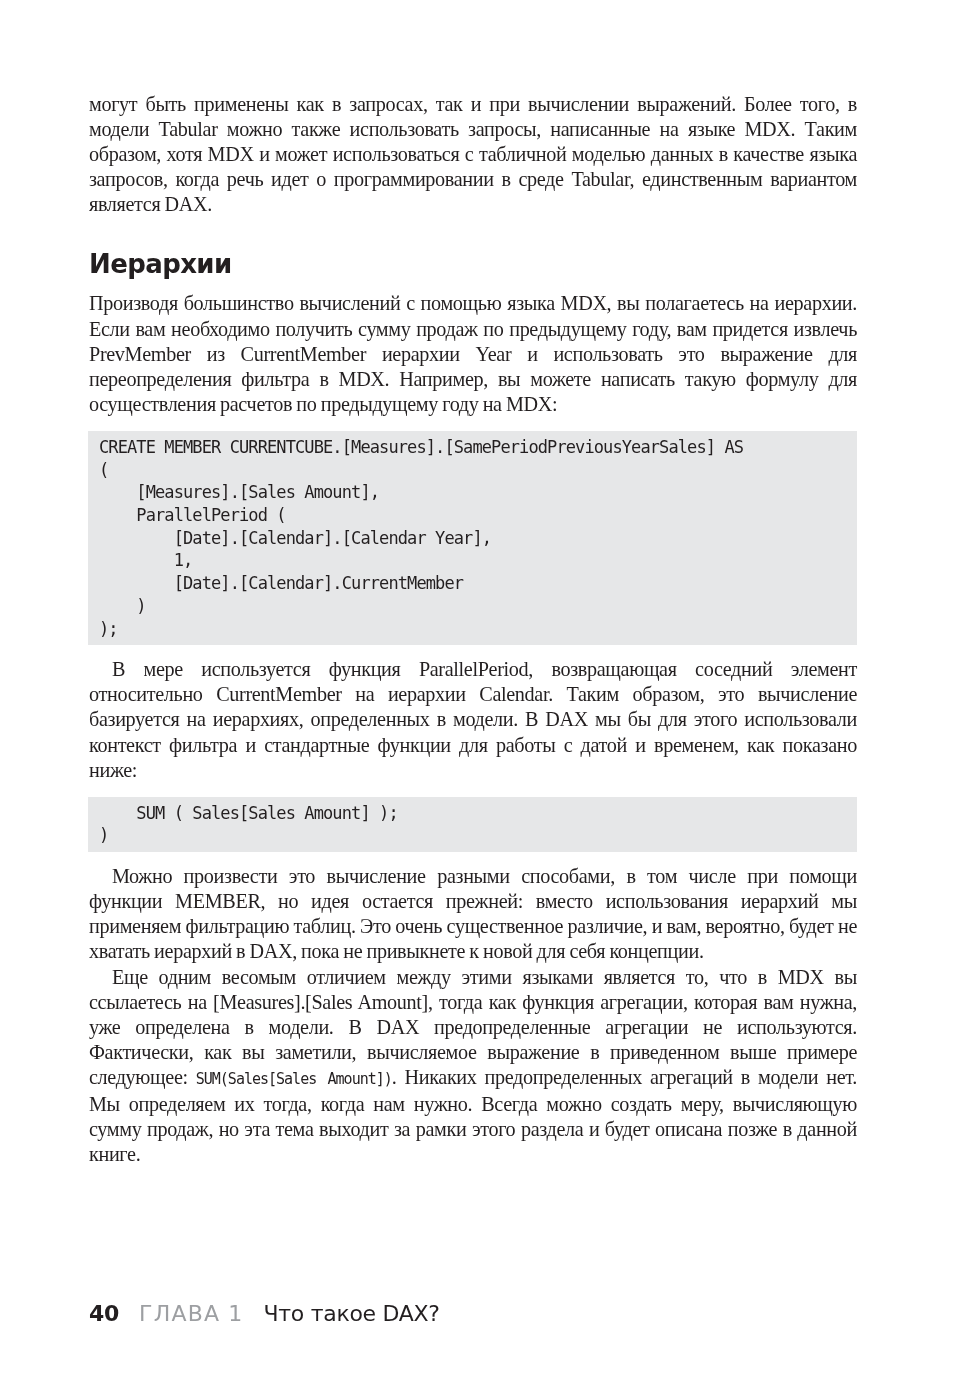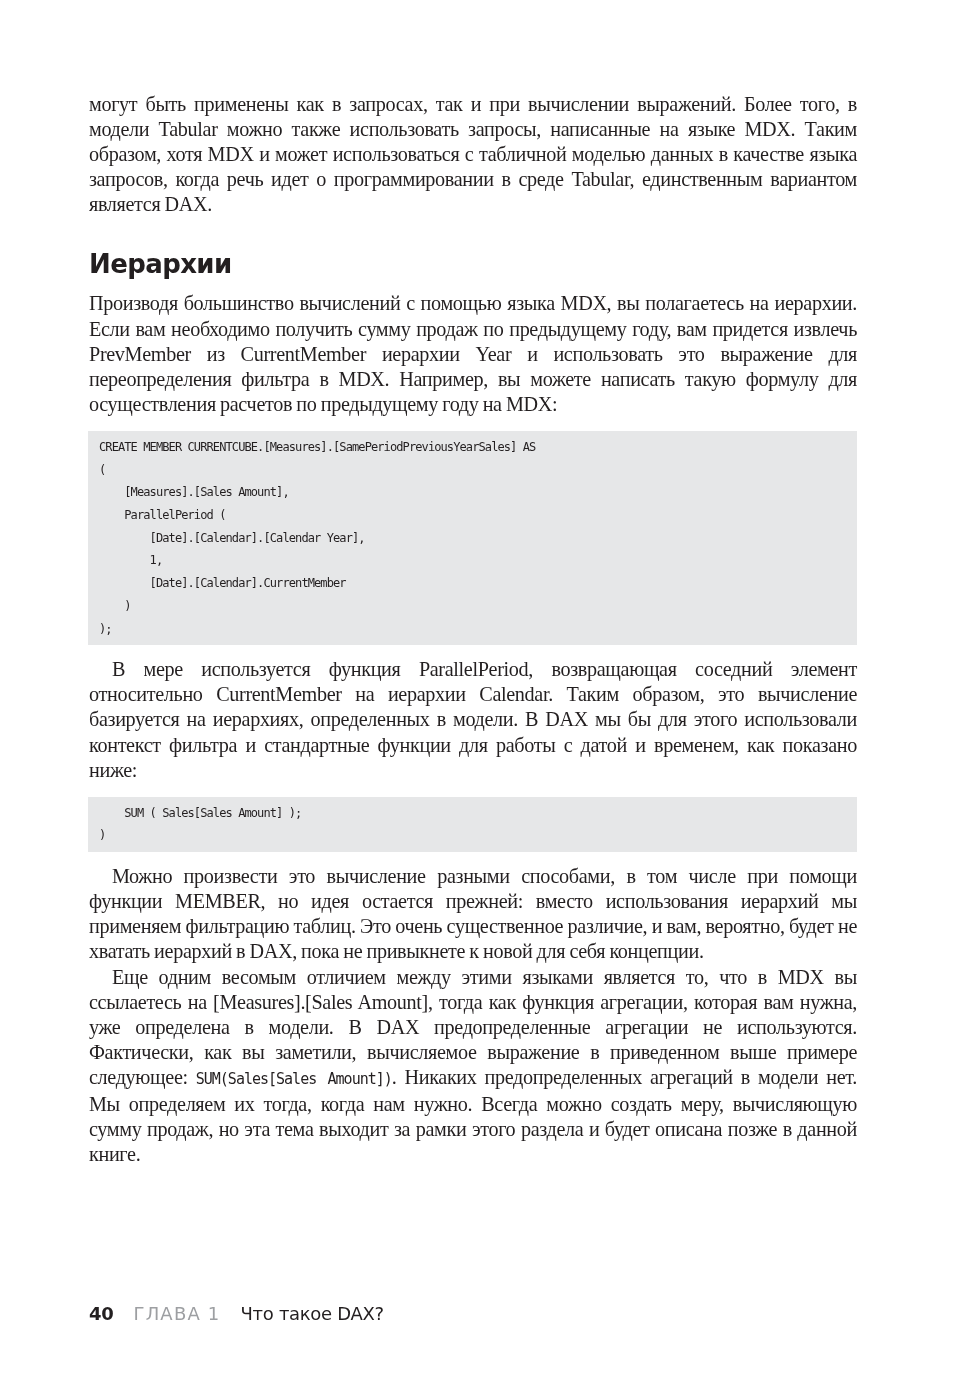--- a/index.html
+++ b/index.html
@@ -28,36 +28,36 @@
       letter-spacing: -0.6px;
       color: #231f20;
     }
     .code {
       background: #e6e7e8;
       margin: 14px 0 12px -1px;
       width: 769px;
       padding: 5px 0 5px 11px;
       box-sizing: border-box;
       font-family: "DejaVu Sans Mono", "Liberation Mono", monospace;
-      font-size: 12px;
+      font-size: 17px;
       line-height: 22.7px;
       letter-spacing: -0.9px;
       color: #231f20;
       white-space: pre;
     }
     .code .line { display: block; }
     .inline-code {
       font-family: "DejaVu Sans Mono", "Liberation Mono", monospace;
       font-size: 15px;
       letter-spacing: -1px;
     }
     .footer {
       position: absolute; left: 89px; top: 1303px;
       font-family: "DejaVu Sans", "Liberation Sans", sans-serif;
-      font-size: 18px; line-height: 22px;
+      font-size: 22px; line-height: 22px;
       letter-spacing: -0.3px;
     }
     .footer .num { font-weight: bold; color: #231f20; margin-right: 20px; }
     .footer .chapter { color: #9d9fa2; letter-spacing: 1.2px; margin-right: 20px; }
     .footer .title { color: #231f20; }
   </style>
 </head>
 <body>
 
 <div class="page">

